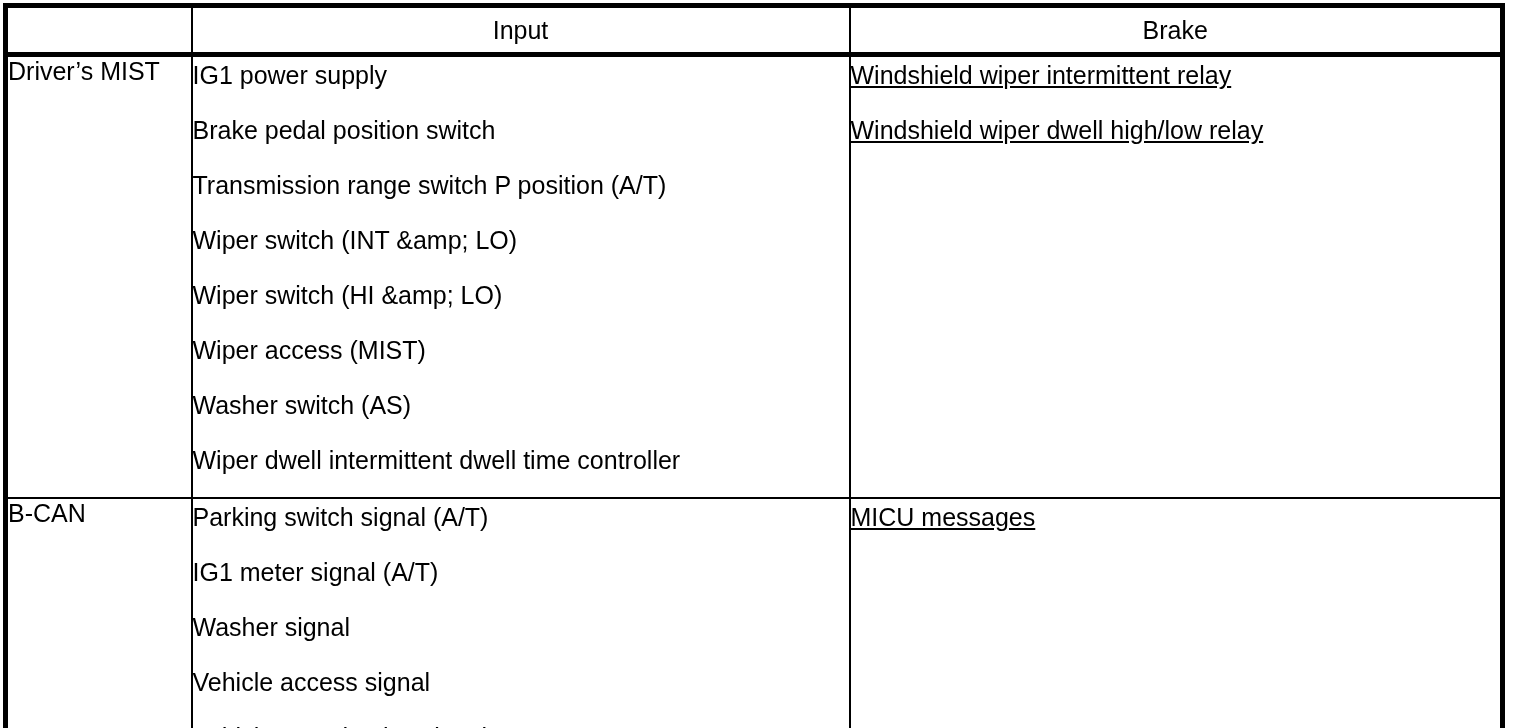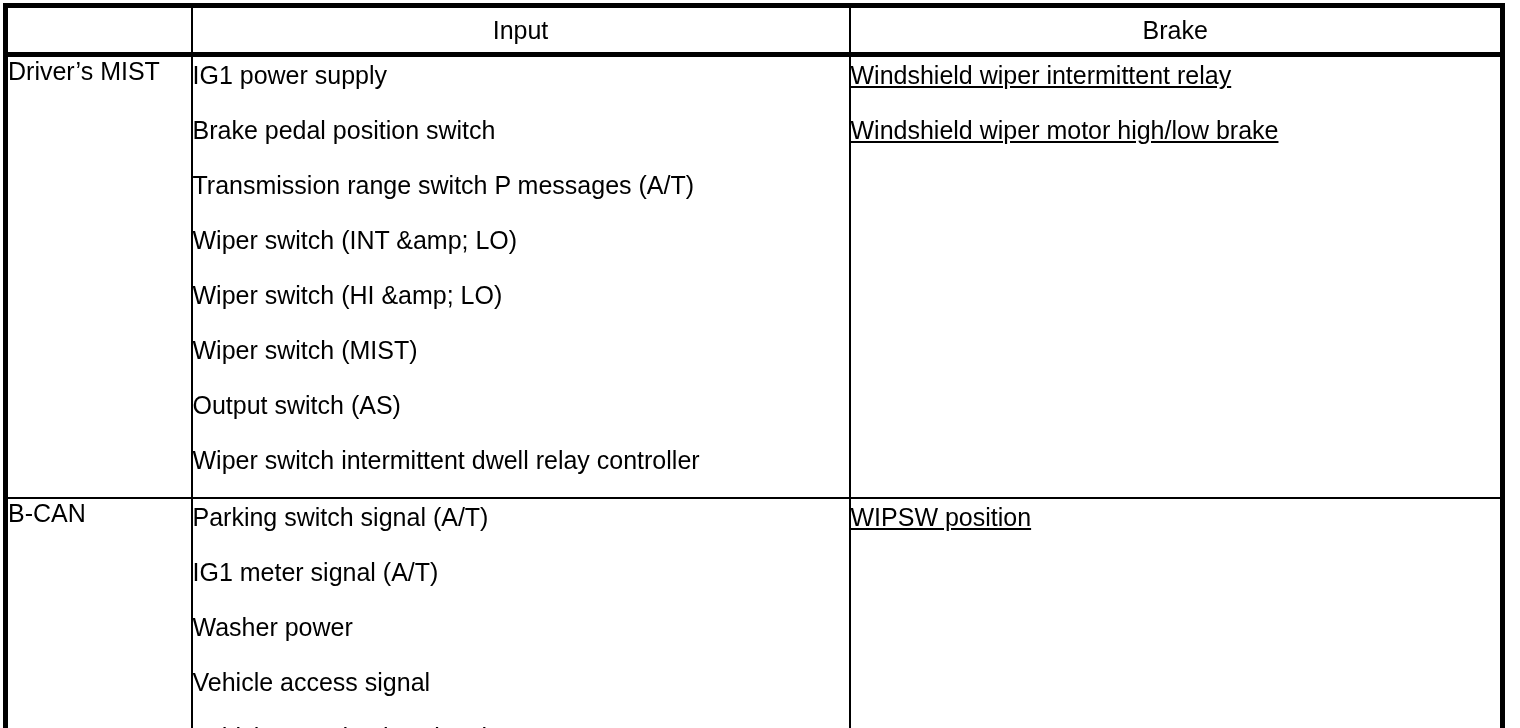--- a/index.html
+++ b/index.html
@@ -129,53 +129,53 @@
 
     <tbody>
 
       <tr class="body-row row-micu">
         <td class="cell-device">Driver’s MIST</td>
 
         <td class="cell-input">
           <ul class="entry-list">
             <li>IG1 power supply</li>
             <li>Brake pedal position switch</li>
-            <li>Transmission range switch P messages (A/T)</li>
+            <li>Transmission range switch P position (A/T)</li>
             <li>Wiper switch (INT &amp;amp; LO)</li>
             <li>Wiper switch (HI &amp;amp; LO)</li>
-            <li>Wiper switch (MIST)</li>
-            <li>Output switch (AS)</li>
-            <li>Wiper switch intermittent dwell relay controller</li>
+            <li>Wiper access (MIST)</li>
+            <li>Washer switch (AS)</li>
+            <li>Wiper dwell intermittent dwell time controller</li>
           </ul>
         </td>
 
         <td class="cell-output">
           <ul class="entry-list">
             <li>Windshield wiper intermittent relay</li>
-            <li>Windshield wiper motor high/low brake</li>
+            <li>Windshield wiper dwell high/low relay</li>
           </ul>
         </td>
       </tr>
 
       <tr class="body-row row-bcan">
         <td class="cell-device">B-CAN</td>
 
         <td class="cell-input">
           <ul class="entry-list">
             <li>Parking switch signal (A/T)</li>
             <li>IG1 meter signal (A/T)</li>
-            <li>Washer power</li>
+            <li>Washer signal</li>
             <li>Vehicle access signal</li>
             <li>Vehicle speed pulse signal</li>
           </ul>
         </td>
 
         <td class="cell-output">
           <ul class="entry-list">
-            <li>WIPSW position</li>
+            <li>MICU messages</li>
           </ul>
         </td>
       </tr>
 
     </tbody>
   </table>
 
 </div>
 
 </body></html>

